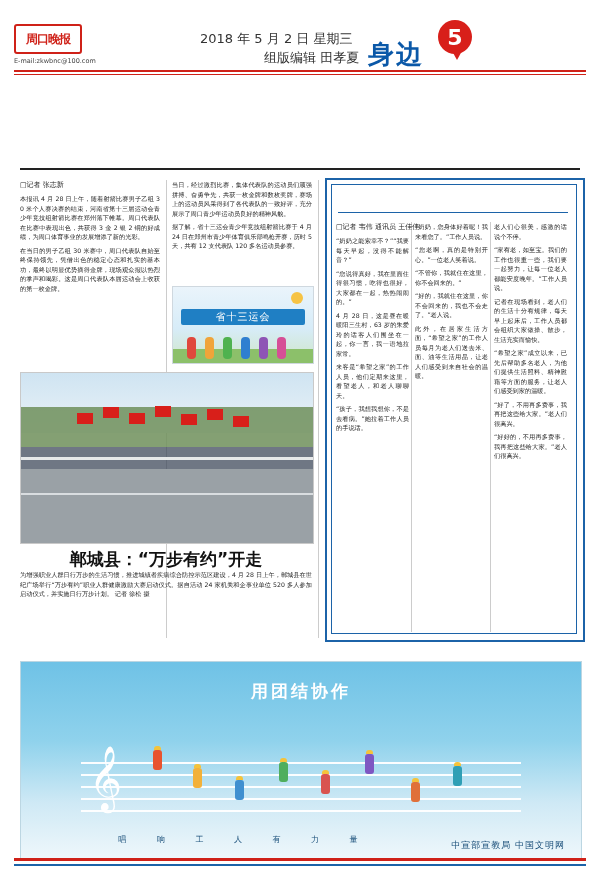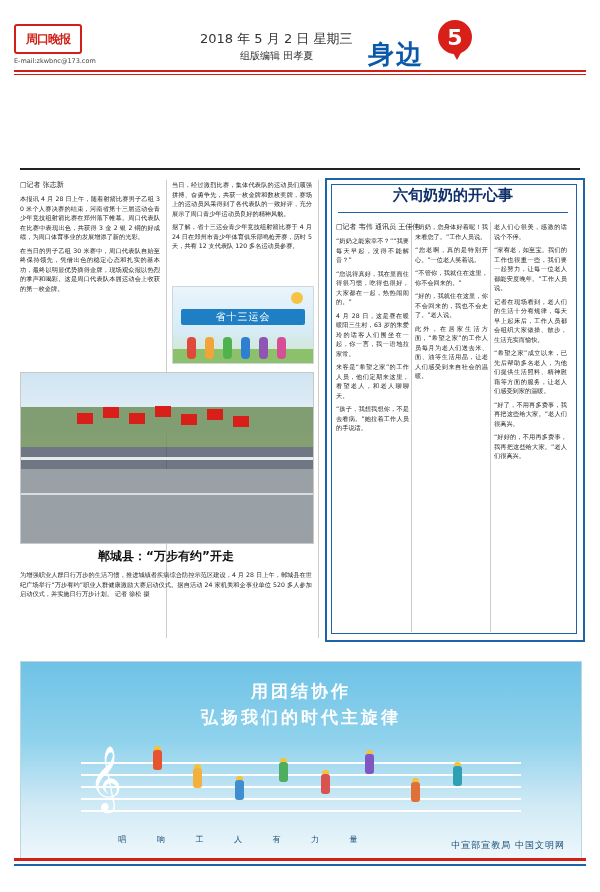--- a/index.html
+++ b/index.html
@@ -5,21 +5,21 @@
   html,body{margin:0;padding:0;background:#ffffff;}
   body{width:600px;height:892px;font-family:"DejaVu Sans","Liberation Sans",sans-serif;color:#111;}
   .page{position:relative;width:600px;height:892px;background:#fff;overflow:hidden;}
 
   
   .masthead{position:absolute;left:0;top:0;width:496px;height:78px;}
   .logo-box{position:absolute;left:14px;top:24px;width:64px;height:26px;border:2px solid #cf2118;border-radius:3px;
             display:flex;align-items:center;justify-content:center;background:#fff;}
   .logo-box span{color:#cf2118;font-size:12px;font-weight:bold;letter-spacing:-1px;font-family:"DejaVu Sans",sans-serif;}
   .issue-date{position:absolute;left:200px;top:30px;font-size:13px;color:#333;text-align:center;}
-  .editor-line{position:absolute;left:240px;top:49px;font-size:10px;color:#333;}
+  .editor-line{position:absolute;left:264px;top:49px;font-size:13px;color:#333;}
   .email-line{position:absolute;left:14px;top:57px;font-size:6.5px;color:#444;}
   .section-name{position:absolute;right:72px;top:22px;font-size:26px;color:#0a58a8;font-weight:bold;letter-spacing:2px;margin-top:15px;}
   .page-num{position:absolute;right:22px;top:20px;width:36px;height:36px;}
   .page-num .circle{width:34px;height:34px;border-radius:50%;background:#d81f1a;color:#fff;font-size:22px;
     display:flex;align-items:center;justify-content:center;font-weight:bold;}
   .page-num .tail{position:absolute;left:14px;top:31px;width:0;height:0;border-left:5px solid transparent;
     border-right:5px solid transparent;border-top:9px solid #d81f1a;}
   .rule-red{position:absolute;left:14px;top:70px;width:572px;height:2px;background:#cf2118;}
   .rule-thin{position:absolute;left:14px;top:74px;width:572px;height:1px;background:#cf2118;}
 
@@ -50,21 +50,21 @@
   
   .photo2{position:absolute;left:20px;top:372px;width:292px;height:170px;overflow:hidden;border:1px solid #c9c9c9;}
   .ph-sky{position:absolute;left:0;top:0;width:292px;height:60px;background:linear-gradient(180deg,#cfe4f2,#eaf2f7);}
   .ph-trees{position:absolute;left:0;top:34px;width:292px;height:40px;background:#6f8f5a;opacity:.85;}
   .ph-road{position:absolute;left:0;top:96px;width:292px;height:74px;background:#9aa1a6;}
   .ph-road:after{content:"";position:absolute;left:0;top:24px;width:292px;height:2px;background:#d9dde0;}
   .ph-crowd{position:absolute;left:0;top:74px;width:292px;height:40px;background:#3f4a5b;opacity:.75;}
   .ph-flag{position:absolute;width:16px;height:11px;background:#d81f1a;}
   .ph-fence{position:absolute;left:0;top:84px;width:292px;height:3px;background:#e7e9ea;}
 
-  .cap-main{position:absolute;left:20px;top:548px;width:292px;text-align:center;font-size:12px;font-weight:bold;color:#111;}
+  .cap-main{position:absolute;left:20px;top:548px;width:292px;text-align:center;font-size:17px;font-weight:bold;color:#111;}
   .cap-text{position:absolute;left:20px;top:570px;width:292px;font-size:6.2px;line-height:9.5px;color:#222;text-align:justify;word-break:break-all;}
 
   
   .boxart{position:absolute;left:325px;top:178px;width:256px;height:460px;border:2px solid #1c63a8;}
   .boxart-inner{position:absolute;left:4px;top:4px;width:244px;height:448px;border:1px solid #1c63a8;}
   .box-head{position:absolute;left:330px;top:186px;width:246px;text-align:center;font-size:15px;font-weight:bold;color:#0f2f6b;}
   .box-rule{position:absolute;left:338px;top:212px;width:230px;height:1px;background:#1c63a8;}
   .box-byline{position:absolute;left:336px;top:222px;font-size:7px;color:#222;}
   .bc1{position:absolute;left:336px;top:236px;width:73px;}
   .bc2{position:absolute;left:415px;top:222px;width:73px;}
@@ -92,21 +92,21 @@
 <body>
 
 <div class="page">
 
   <div class="masthead">
     <div class="logo-box">
       <span>周口晚报</span>
     </div>
     <div class="issue-date">2018 年 5 月 2 日   星期三</div>
     <div class="editor-line">组版编辑 田孝夏</div>
-    <div class="email-line">E-mail:zkwbnc@173.com</div>
+    <div class="email-line">E-mail:zkwbnc@100.com</div>
     <div class="section-name">身边</div>
     <div class="page-num">
       <div class="circle">5</div>
       <div class="tail"></div>
     </div>
     <div class="rule-red"></div>
     <div class="rule-thin"></div>
   </div>
 
   <div class="head-rule"></div>
@@ -153,21 +153,20 @@
     <div class="ph-flag" style="left:186px;top:36px;"></div>
     <div class="ph-flag" style="left:212px;top:43px;"></div>
   </div>
 
   <div class="cap-main">郸城县：“万步有约”开走</div>
   <div class="cap-text">为增强职业人群日行万步的生活习惯，推进城镇者疾病综合防控示范区建设，4 月 28 日上午，郸城县在世纪广场举行“万步有约”职业人群健康激励大赛启动仪式。据自活动 24 家机关和企事业单位 520 多人参加启动仪式，并实施日行万步计划。            记者 徐松 摄</div>
 
   <div class="boxart">
     <div class="boxart-inner"></div>
   </div>
-  <div class="box-head">六旬奶奶的开心事</div>
   <div class="box-rule"></div>
   <div class="box-byline">□记者 韦伟 通讯员 王佳佳</div>
 
   <div class="bc1">
     <p class="para">“奶奶之能索幸不？”“我要每天早起，没得不能解音？”</p>
     <p class="para">“您说得真好，我在里面住得很习惯，吃得也很好，大家都在一起，热热闹闹的。”</p>
     <p class="para">4 月 28 日，这是昼在暖暖阳三生村，63 岁的朱爱玲的话客人们围坐在一起，你一言，我一语地拉家常。</p>
     <p class="para">来客是“希望之家”的工作人员，他们定期来这里，看望老人，和老人聊聊天。</p>
     <p class="para">“孩子，我想我想你，不是去看病。”她拉着工作人员的手说话。</p>
   </div>
@@ -182,21 +181,20 @@
     <p class="para">老人们心很美，感激的话说个不停。</p>
     <p class="para">“家有老，如至宝。我们的工作也很重一些，我们要一起努力，让每一位老人都能安度晚年。”工作人员说。</p>
     <p class="para">记者在现场看到，老人们的生活十分有规律，每天早上起床后，工作人员都会组织大家做操、散步，生活充实而愉快。</p>
     <p class="para">“希望之家”成立以来，已先后帮助多名老人，为他们提供生活照料、精神慰藉等方面的服务，让老人们感受到家的温暖。</p>
     <p class="para">“好了，不用再多费事，我再把这些给大家。”老人们很高兴。</p>
     <p class="para">“好好的，不用再多费事，我再把这些给大家。”老人们很高兴。</p>
   </div>
 
   <div class="poster">
     <div class="poster-t1">用团结协作</div>
-    <div class="poster-t2">弘扬我们的时代主旋律</div>
 
     <div class="staff" style="top:100px;"></div>
     <div class="staff" style="top:112px;"></div>
     <div class="staff" style="top:124px;"></div>
     <div class="staff" style="top:136px;"></div>
     <div class="staff" style="top:148px;"></div>
     <div class="clef">𝄞</div>
 
     <div class="worker" style="left:132px;top:88px;background:#e8532f;"></div>
     <div class="hat" style="left:133px;top:84px;"></div>

